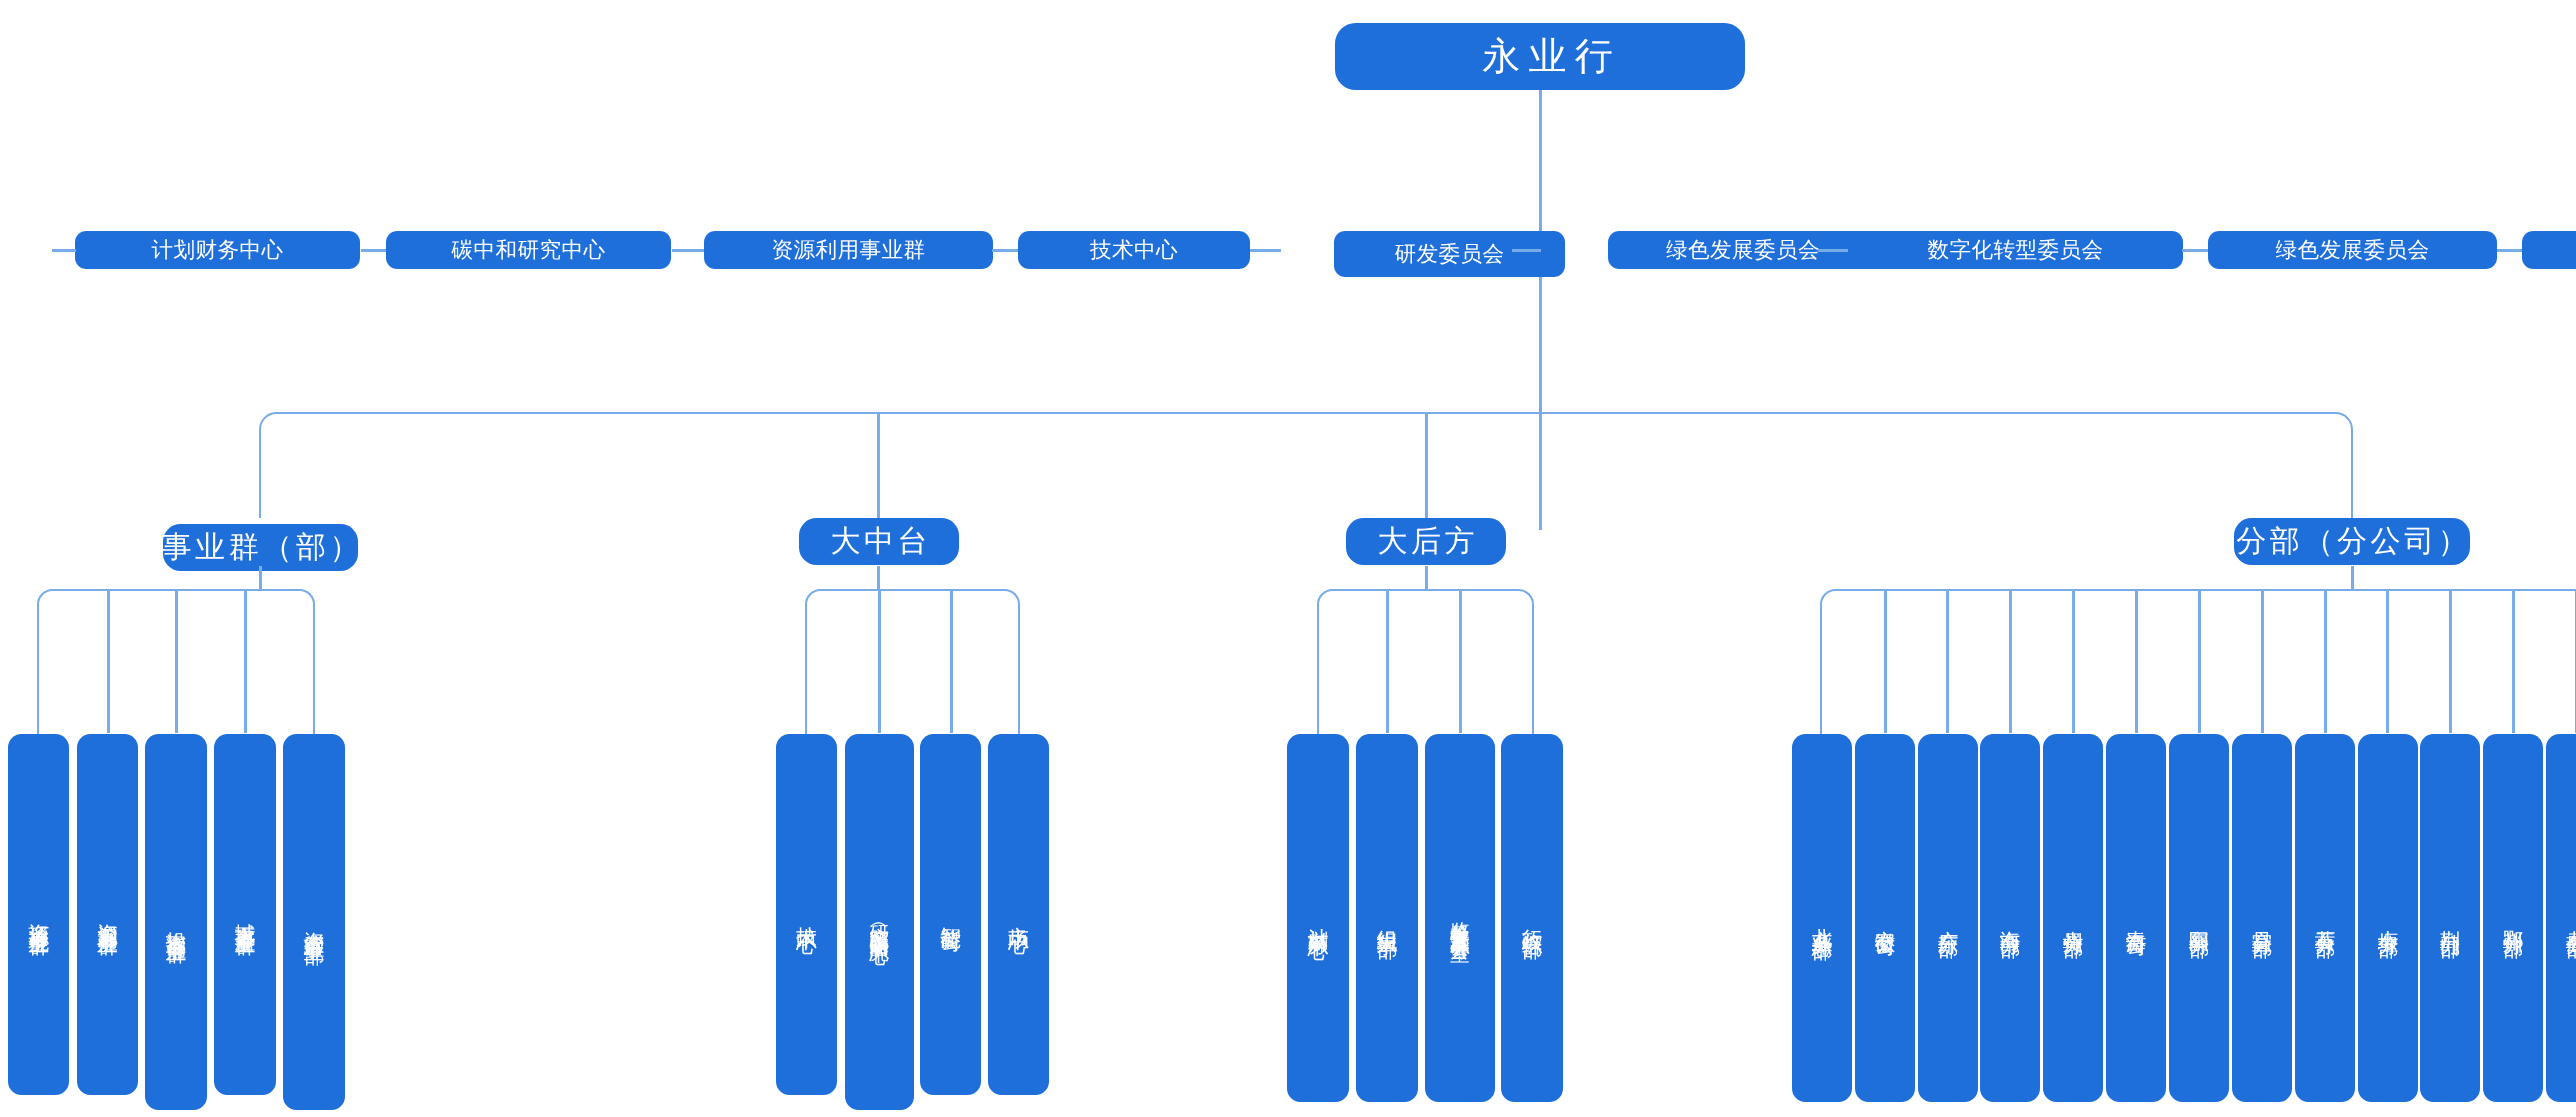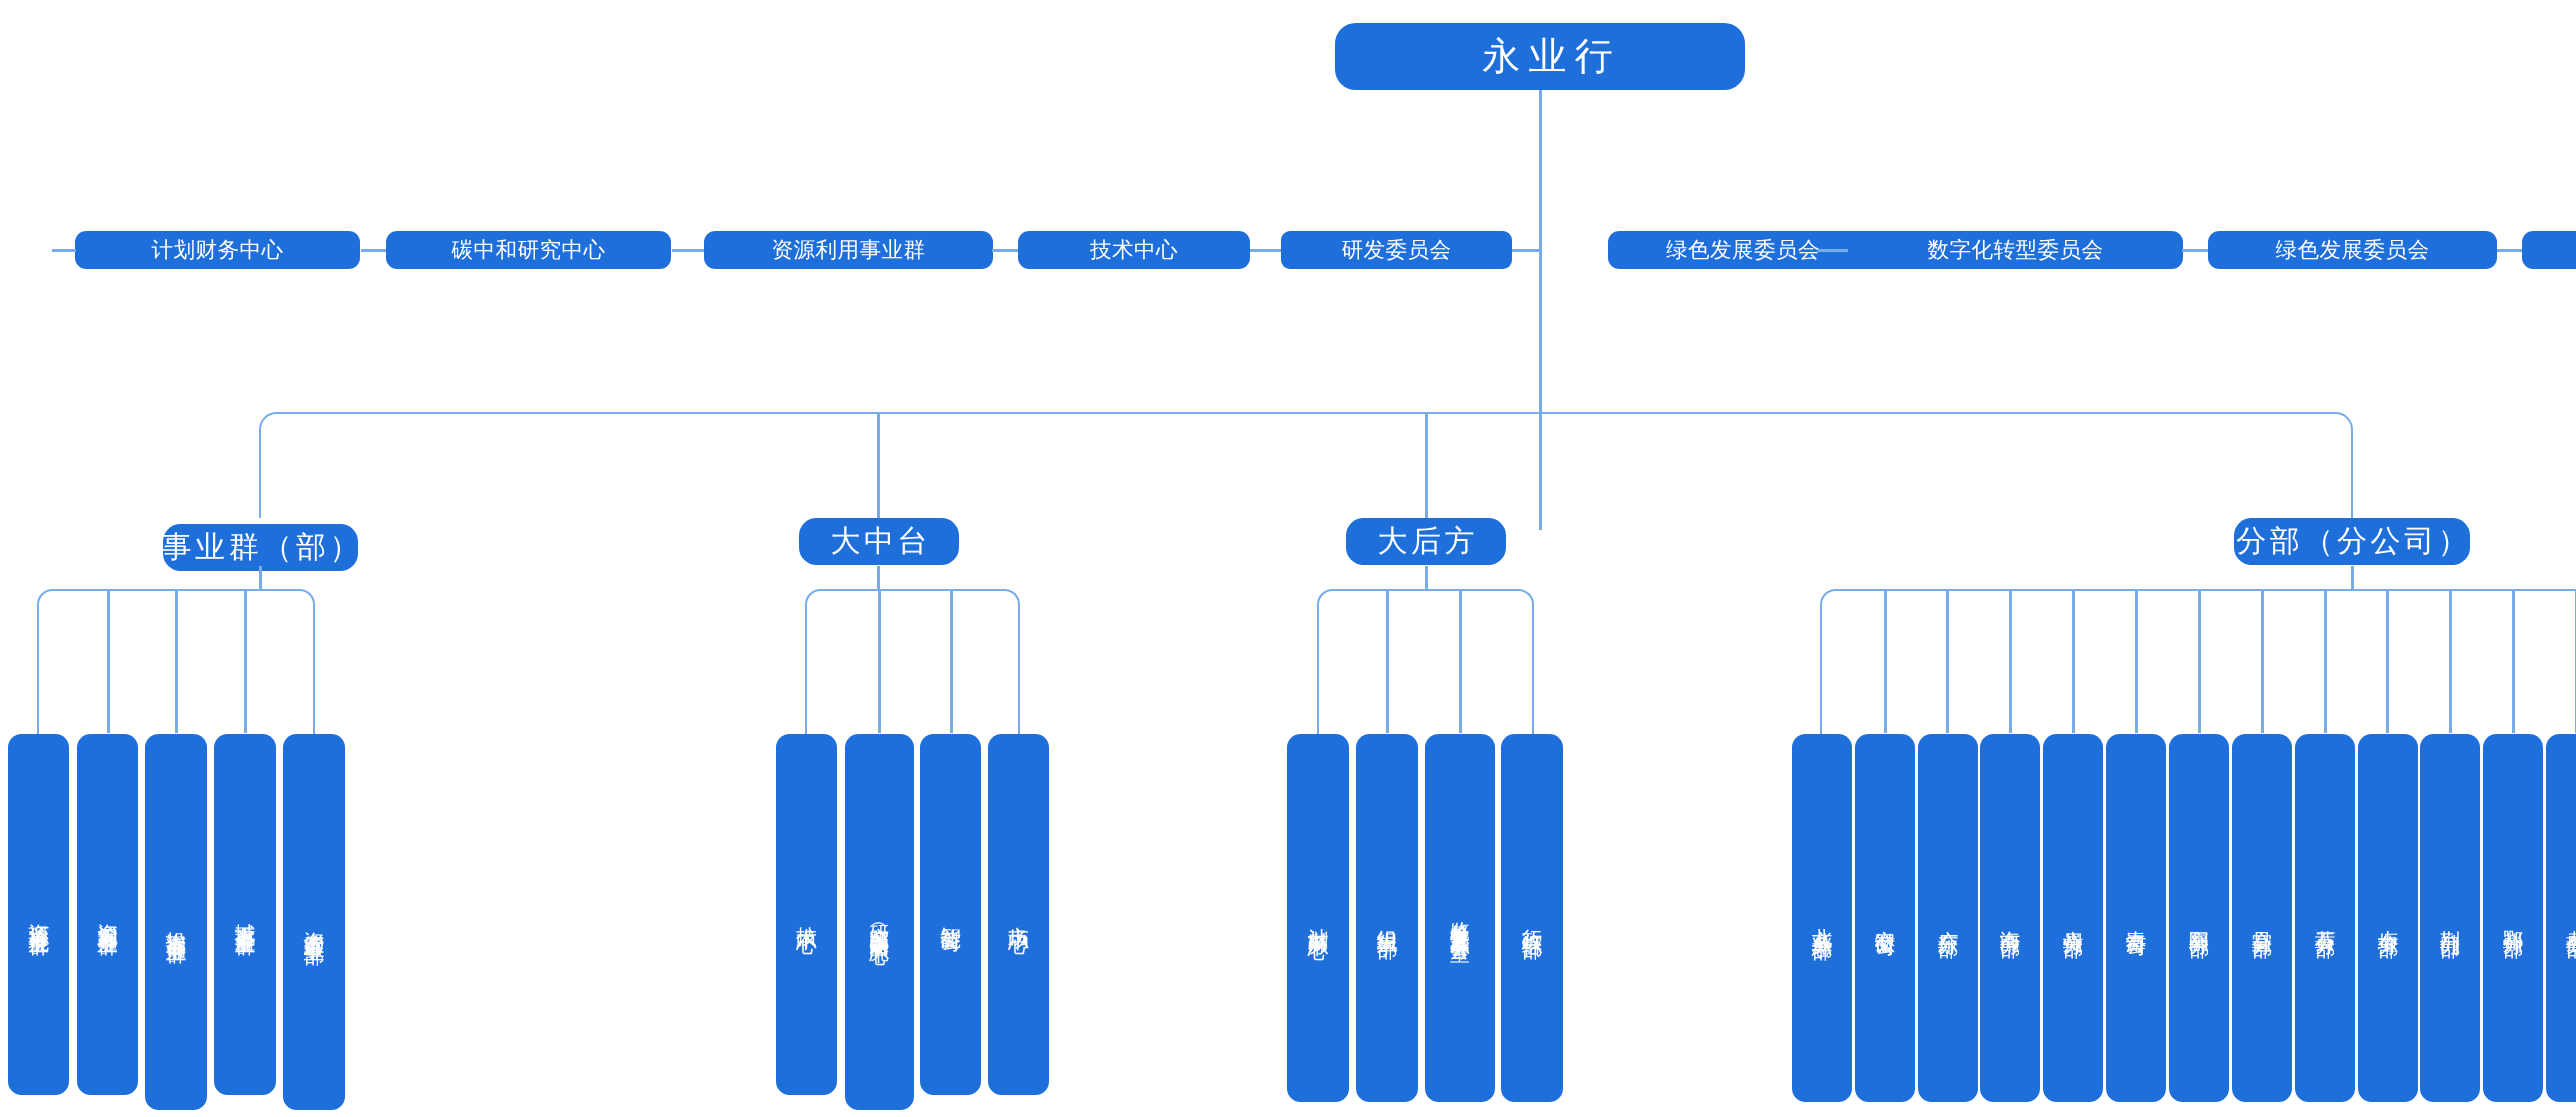--- a/index.html
+++ b/index.html
@@ -120,21 +120,21 @@
     <div class="vline" style="left: 1539px; top: 90px; height: 141px;"></div>
     <div class="vline" style="left: 1539px; top: 231px; height: 299px;"></div>
     <div class="node committee" style="left: 75px; top: 231px; width: 285px; height: 38px;">计划财务中心</div>
     <div class="hline" style="left: 361px; top: 249px; width: 26px;"></div>
     <div class="node committee" style="left: 386px; top: 231px; width: 285px; height: 38px;">碳中和研究中心</div>
     <div class="hline" style="left: 672px; top: 249px; width: 32px;"></div>
     <div class="node committee" style="left: 704px; top: 231px; width: 289px; height: 38px;">资源利用事业群</div>
     <div class="hline" style="left: 992px; top: 249px; width: 26px;"></div>
     <div class="node committee" style="left: 1018px; top: 231px; width: 232px; height: 38px;">技术中心</div>
     <div class="hline" style="left: 1250px; top: 249px; width: 31px;"></div>
-    <div class="node committee" style="left: 1281px; top: 231px; width: 231px; height: 38px; border-radius: 9px;">研发委员会</div>
+    <div class="node committee" style="left: 1334px; top: 231px; width: 231px; height: 46px;">研发委员会</div>
     <div class="hline" style="left: 1512px; top: 249px; width: 29px;"></div>
     <div class="node committee" style="left: 1608px; top: 231px; width: 270px; height: 38px;">绿色发展委员会</div>
     <div class="hline" style="left: 1818px; top: 249px; width: 30px;"></div>
     <div class="node committee" style="left: 1848px; top: 231px; width: 335px; height: 38px;">数字化转型委员会</div>
     <div class="hline" style="left: 2182px; top: 249px; width: 26px;"></div>
     <div class="node committee" style="left: 2208px; top: 231px; width: 289px; height: 38px;">绿色发展委员会</div>
     <div class="hline" style="left: 2497px; top: 249px; width: 26px;"></div>
     <div class="node committee" style="left: 2522px; top: 231px; width: 293px; height: 38px;">综合品牌委员会</div>
     <div class="hline" style="left: 52px; top: 249px; width: 24px;"></div>
     <div class="bracket" style="left: 259px; top: 412px; width: 2094px; height: 106px;"></div>

